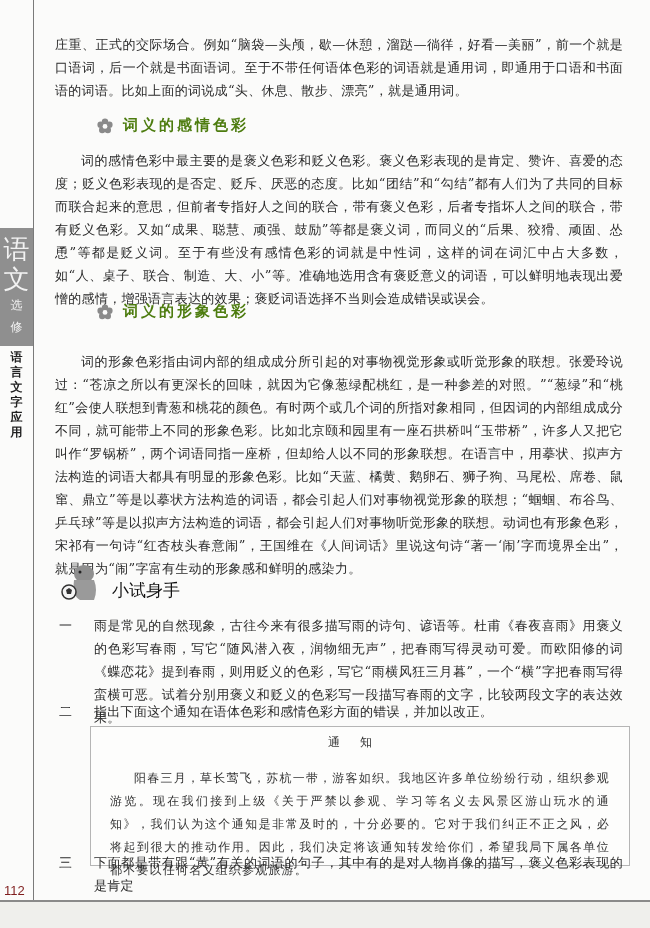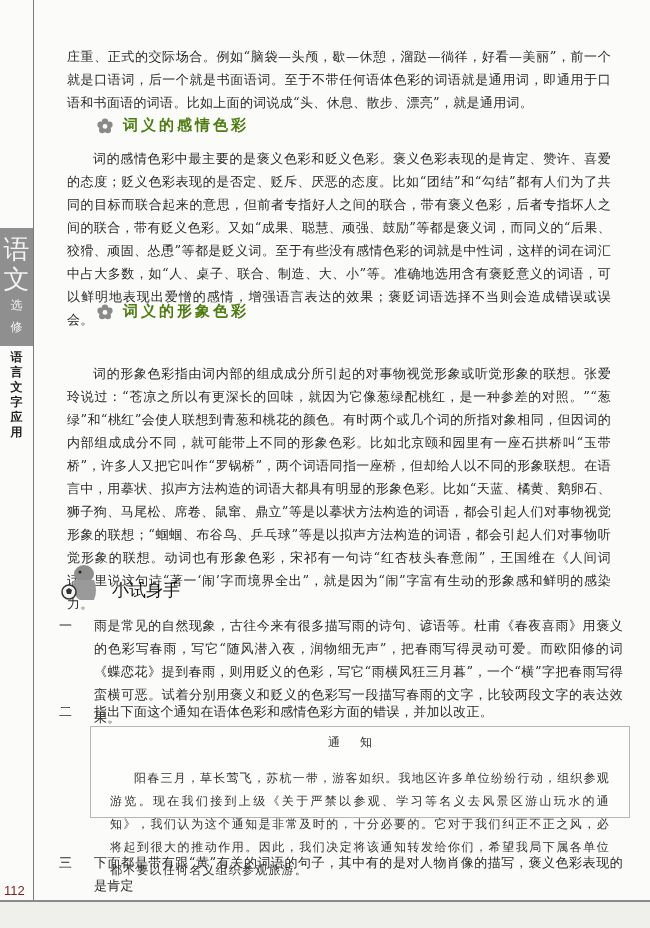--- a/index.html
+++ b/index.html
@@ -38,21 +38,21 @@
   }
   .page-num {
     position:absolute; left:4px; top:883px;
     font-family:"Liberation Sans", sans-serif; font-size:13px; color:#7f1d1d;
   }
   .content {
     position:absolute; left:55px; width:568px;
     font-size:13px; line-height:23px; letter-spacing:0.3px;
     text-align:justify;
   }
-  .para { margin:12px; text-indent:0; }
+  .para { margin:0; text-indent:0; }
   .para.indent { text-indent:2em; }
   .heading {
     position:absolute; left:97px; display:flex; align-items:center;
     font-size:15px; font-weight:bold; letter-spacing:3px; color:#4d7c0f;
   }
   .flower {
     width:16px; height:16px; margin-right:10px; position:relative;
   }
   .flower svg { width:16px; height:16px; display:block; }
   .practice {
@@ -63,21 +63,21 @@
     font-family:"DejaVu Sans", sans-serif; font-size:17px; margin-left:10px; color:#111;
     margin-top:16px;
   }
   .item {
     position:absolute; left:55px; width:568px;
     display:flex; font-size:13px; line-height:23px; letter-spacing:0.3px;
   }
   .item .num { width:35px; flex:none; padding-left:4px; }
   .item .txt { flex:1; text-align:justify; }
   .notice {
-    position:absolute; left:90px; top:726px; width:540px; height:92px;
+    position:absolute; left:90px; top:726px; width:540px; height:140px;
     border:1px solid #b5b5b5; background:#fdfdfc;
     box-sizing:border-box; padding:4px 6px 0 6px;
     font-size:12px; line-height:23px; letter-spacing:1.2px; color:#333;
   }
   .notice .ntitle { text-align:center; letter-spacing:20px; }
   .notice p { margin:13px; text-indent:2em; text-align:justify;}
 </style>
 </head>
 <body>
 
@@ -116,21 +116,21 @@
           <circle cx="13.5" cy="15" r="4"></circle>
       <circle cx="6.5" cy="15" r="4"></circle>
           <circle cx="4.5" cy="8.5" r="4"></circle>
         </g>
       <circle cx="10" cy="10.5" r="3" fill="#fbfbfa"></circle>
       </svg>
   </span>
   <span>词义的感情色彩</span>
 </div>
 
-<div class="content" style="top:135px;">
+<div class="content" style="top:149px;">
   <p class="para indent">词的感情色彩中最主要的是褒义色彩和贬义色彩。褒义色彩表现的是肯定、赞许、喜爱的态度；贬义色彩表现的是否定、贬斥、厌恶的态度。比如“团结”和“勾结”都有人们为了共同的目标而联合起来的意思，但前者专指好人之间的联合，带有褒义色彩，后者专指坏人之间的联合，带有贬义色彩。又如“成果、聪慧、顽强、鼓励”等都是褒义词，而同义的“后果、狡猾、顽固、怂恿”等都是贬义词。至于有些没有感情色彩的词就是中性词，这样的词在词汇中占大多数，如“人、桌子、联合、制造、大、小”等。准确地选用含有褒贬意义的词语，可以鲜明地表现出爱憎的感情，增强语言表达的效果；褒贬词语选择不当则会造成错误或误会。</p>
 </div>
 
 <div class="heading" style="top:302px;">
   <span class="flower">
     <svg viewBox="0 0 20 20">
         <g fill="#8a8a8a">
       <circle cx="10" cy="4.5" r="4"></circle>
           <circle cx="15.5" cy="8.5" r="4"></circle>
           <circle cx="13.5" cy="15" r="4"></circle>

